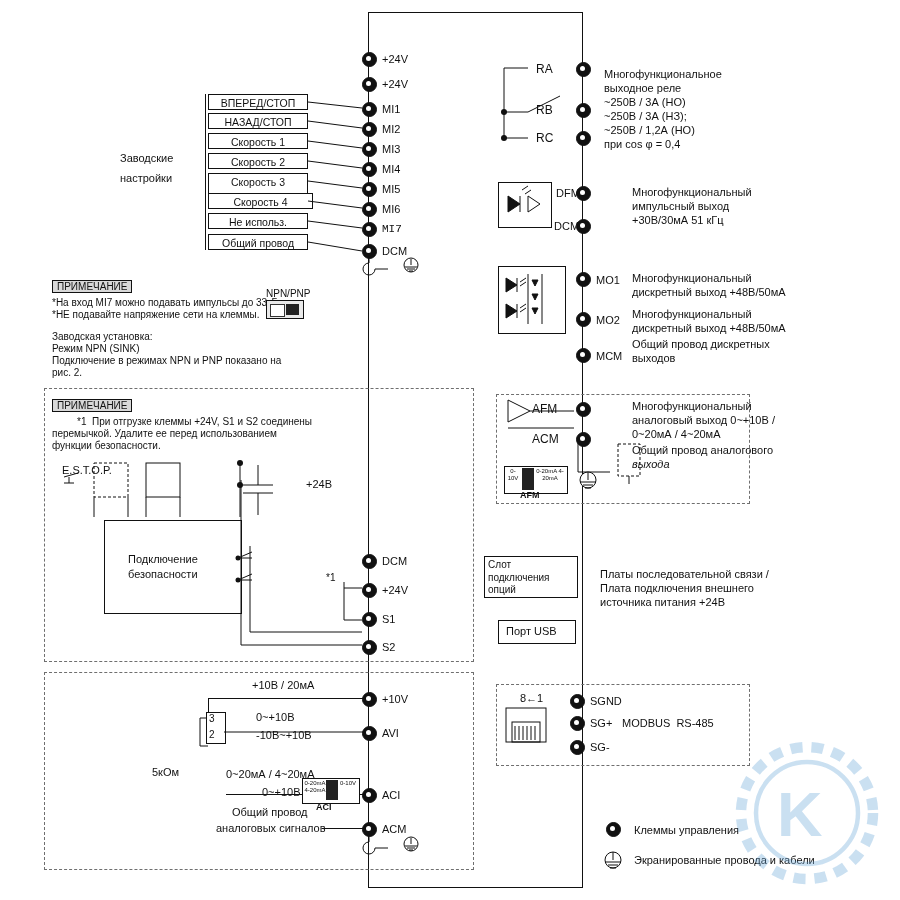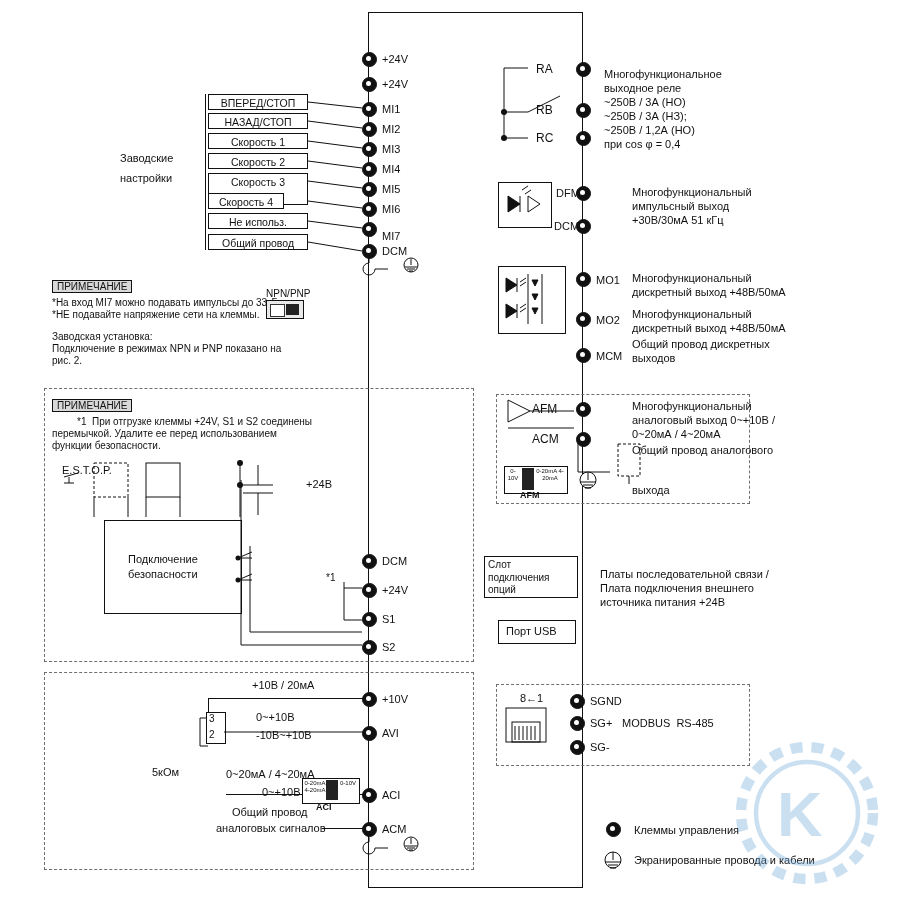--- a/index.html
+++ b/index.html
@@ -61,32 +61,32 @@
       <i></i>
     </div>
   <span class="abs txt" style="left:382px;top:183px;">MI5</span>
   <div class="term abs" style="left:362px;top:202px;">
       <i></i>
     </div>
   <span class="abs txt" style="left:382px;top:203px;">MI6</span>
   <div class="term abs" style="left:362px;top:222px;">
       <i></i>
     </div>
-  <span class="abs txt" style="left:382px;top:230px;">MI7</span>
+  <span class="abs txt" style="left:382px;top:223px;font-family:Liberation Mono, monospace;">MI7</span>
   <div class="term abs" style="left:362px;top:244px;">
       <i></i>
     </div>
   <span class="abs txt" style="left:382px;top:245px;">DCM</span>
 
   <div class="lbl-box" style="left:208px;top:94px;width:100px;height:16px;">ВПЕРЕД/СТОП</div>
   <div class="lbl-box" style="left:208px;top:113px;width:100px;height:16px;">НАЗАД/СТОП</div>
   <div class="lbl-box" style="left:208px;top:133px;width:100px;height:16px;">Скорость 1</div>
   <div class="lbl-box" style="left:208px;top:153px;width:100px;height:16px;">Скорость 2</div>
   <div class="lbl-box" style="left:208px;top:173px;width:100px;height:32px;">Скорость 3</div>
-  <div class="lbl-box" style="left:208px;top:193px;width:76px;height:16px;">Скорость 4</div>
+  <div class="lbl-box" style="left:208px;top:193px;width:105px;height:16px;">Скорость 4</div>
   <div class="lbl-box" style="left:208px;top:213px;width:100px;height:16px;">Не использ.</div>
   <div class="lbl-box" style="left:208px;top:234px;width:100px;height:16px;">Общий провод</div>
 
   <svg class="abs" style="left:300px;top:88px;width:80px;height:175px;">
     <g stroke="#111" stroke-width="1" fill="none">
       <path d="M8,14 L62,20"></path>
       <path d="M8,33 L62,40"></path>
       <path d="M8,53 L62,60"></path>
       <path d="M8,73 L62,80"></path>
       <path d="M8,93 L62,100"></path>
@@ -106,20 +106,21 @@
     <circle cx="63" cy="10" r="7" stroke="#111" fill="#fff" stroke-width="1"></circle>
     <path d="M63,4 L63,10 M57,12 L69,12 M59,14 L67,14 M61,16 L65,16" stroke="#111" stroke-width="1"></path>
   </svg>
 
   <div class="abs" style="left:52px;top:276px;width:300px;">
     <span class="note-title">ПРИМЕЧАНИЕ</span>
     <div class="txt sm" style="margin-top:3px;">*На вход MI7 можно подавать импульсы до 33кГц.</div>
     <div class="txt sm">*НЕ подавайте напряжение сети на клеммы.</div>
     <div class="txt sm" style="height:10px;"></div>
     <div class="txt sm">Заводская установка:</div>
+    <div class="txt sm">Режим NPN (SINK)</div>
     <div class="txt sm">Подключение в режимах NPN и PNP показано на</div>
     <div class="txt sm">рис. 2.</div>
   </div>
 
   <span class="abs txt xs" style="left:266px;top:288px;">NPN/PNP</span>
   <div class="abs box" style="left:266px;top:300px;width:36px;height:17px;background:#e9e9e9;">
     <div class="abs" style="left:3px;top:3px;width:13px;height:11px;background:#fff;border:1px solid #333;"></div>
     <div class="abs" style="left:19px;top:3px;width:13px;height:11px;background:#222;"></div>
   </div>
 
@@ -349,21 +350,21 @@
       <path d="M4,2 L4,24 L26,13 Z"></path>
       <path d="M4,30 L70,30"></path>
       <path d="M26,13 L70,13"></path>
     </g>
   </svg>
 
   <div class="abs txt" style="left:632px;top:400px;">Многофункциональный</div>
   <div class="abs txt" style="left:632px;top:414px;">аналоговый выход 0~+10В /</div>
   <div class="abs txt" style="left:632px;top:428px;">0~20мА / 4~20мА</div>
   <div class="abs txt" style="left:632px;top:444px;">Общий провод аналогового</div>
-  <div class="abs txt" style="left:632px;top:484px;">выхода</div>
+  <div class="abs txt" style="left:632px;top:458px;font-style:italic;">выхода</div>
 
   <div class="abs" style="left:504px;top:466px;width:62px;height:32px;">
     <div class="abs box" style="left:0;top:0;width:62px;height:26px;background:#fff;"></div>
     <div class="abs" style="left:2px;top:2px;width:14px;height:22px;font-size:6px;line-height:7px;text-align:center;">0-10V</div>
     <div class="abs" style="left:18px;top:2px;width:12px;height:22px;background:#222;"></div>
     <div class="abs" style="left:32px;top:2px;width:28px;height:22px;font-size:6px;line-height:7px;text-align:center;">0-20mA 4-20mA</div>
     <div class="abs" style="left:16px;top:24px;font-size:9px;font-weight:bold;">AFM</div>
   </div>
   <svg class="abs" style="left:566px;top:440px;width:90px;height:58px;">
     <g stroke="#111" fill="none" stroke-width="1">

